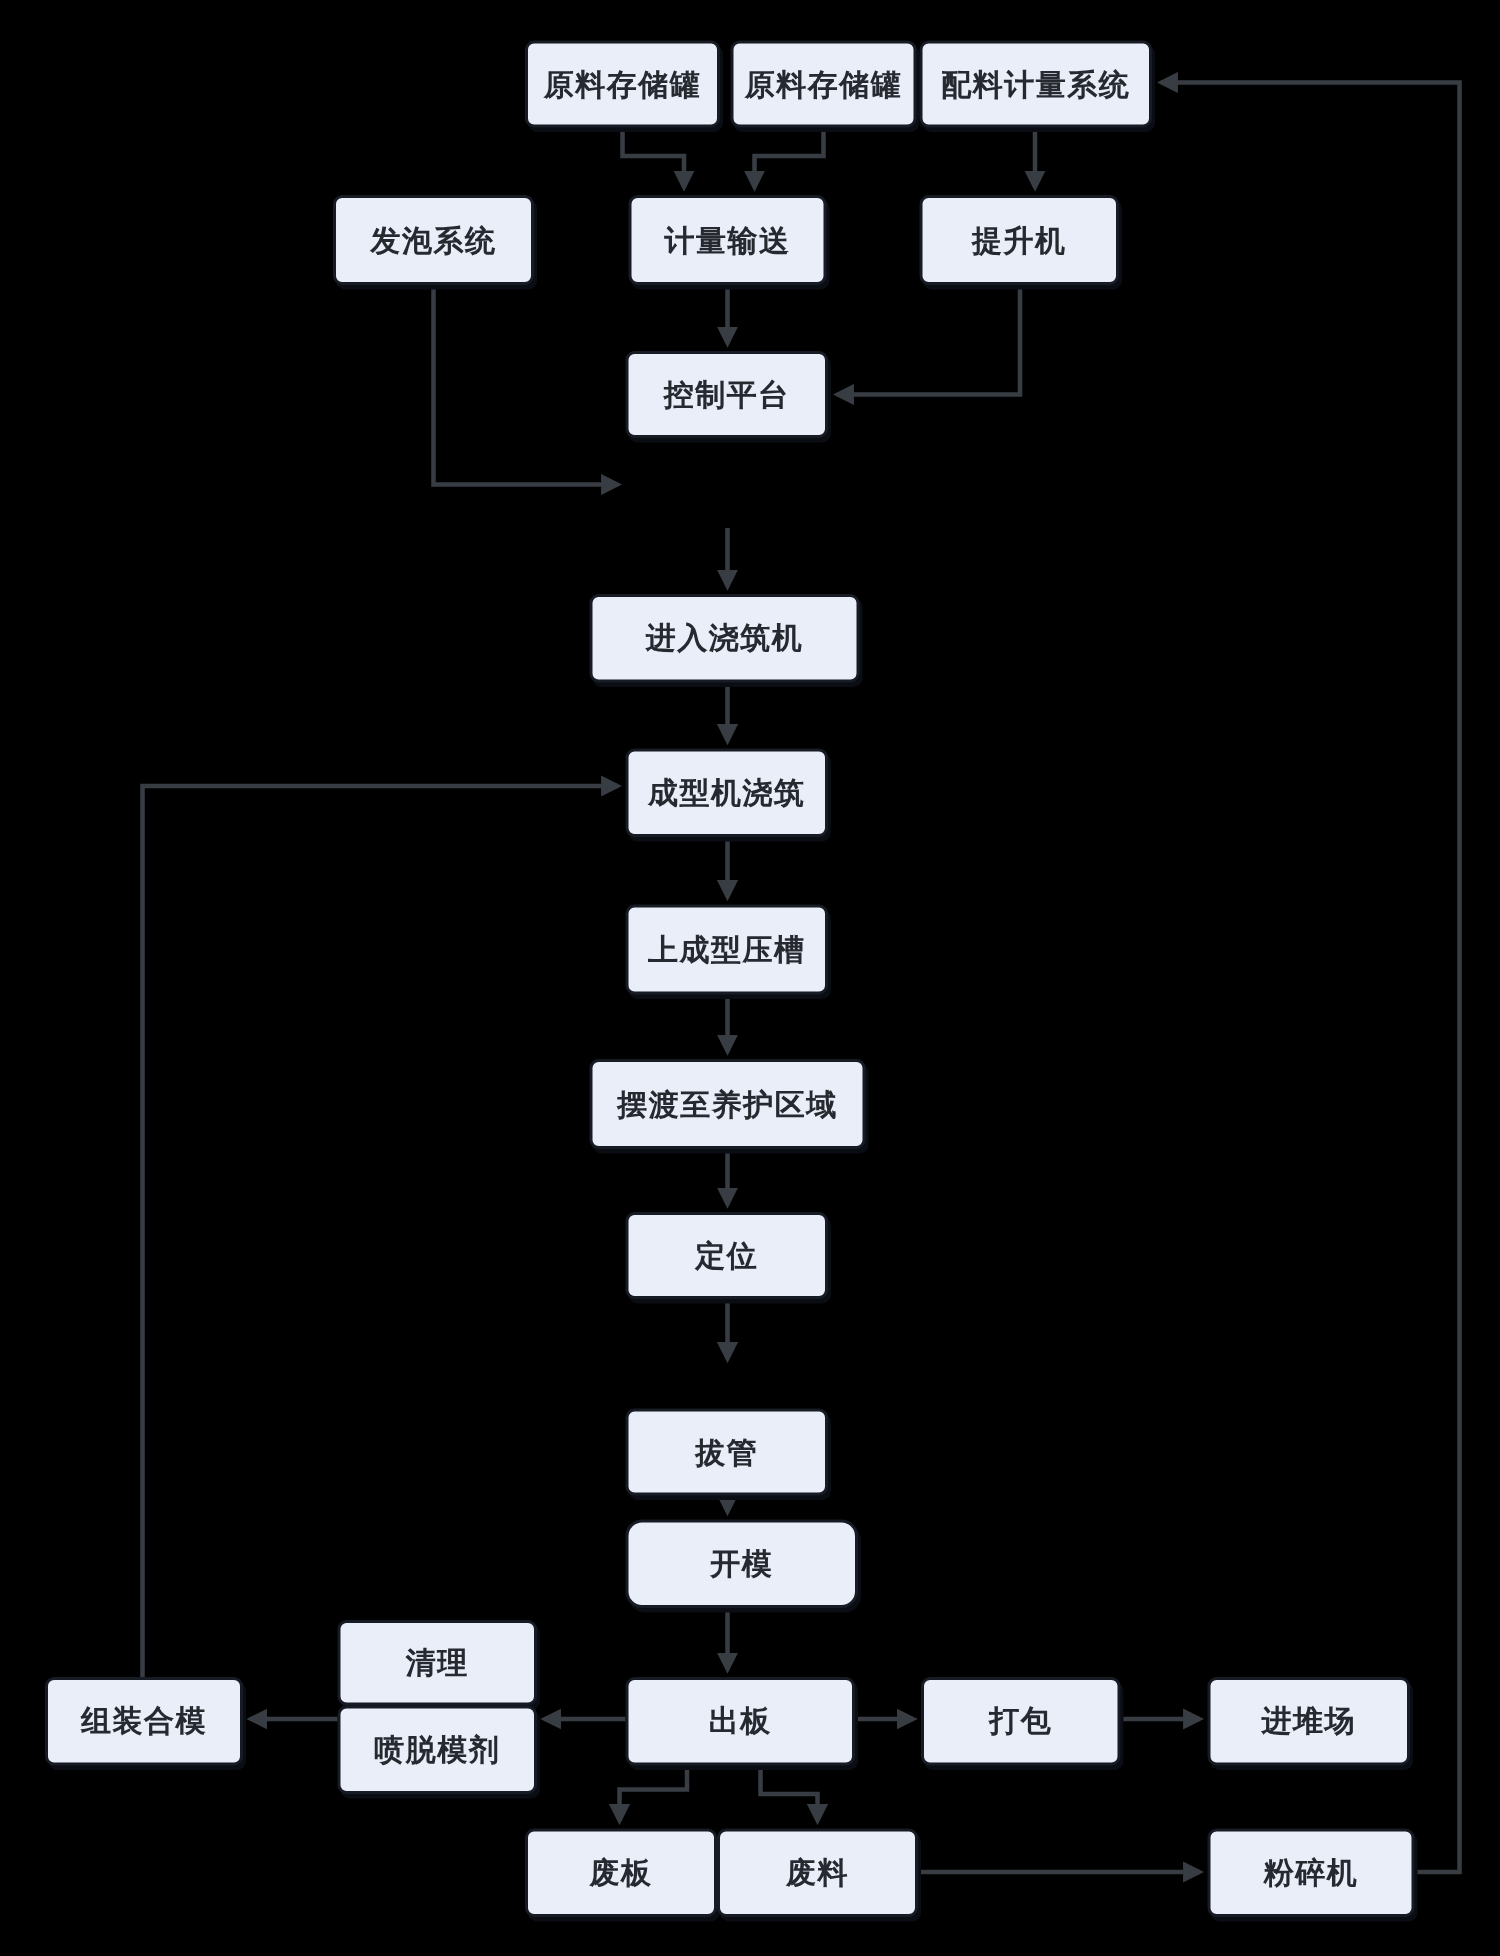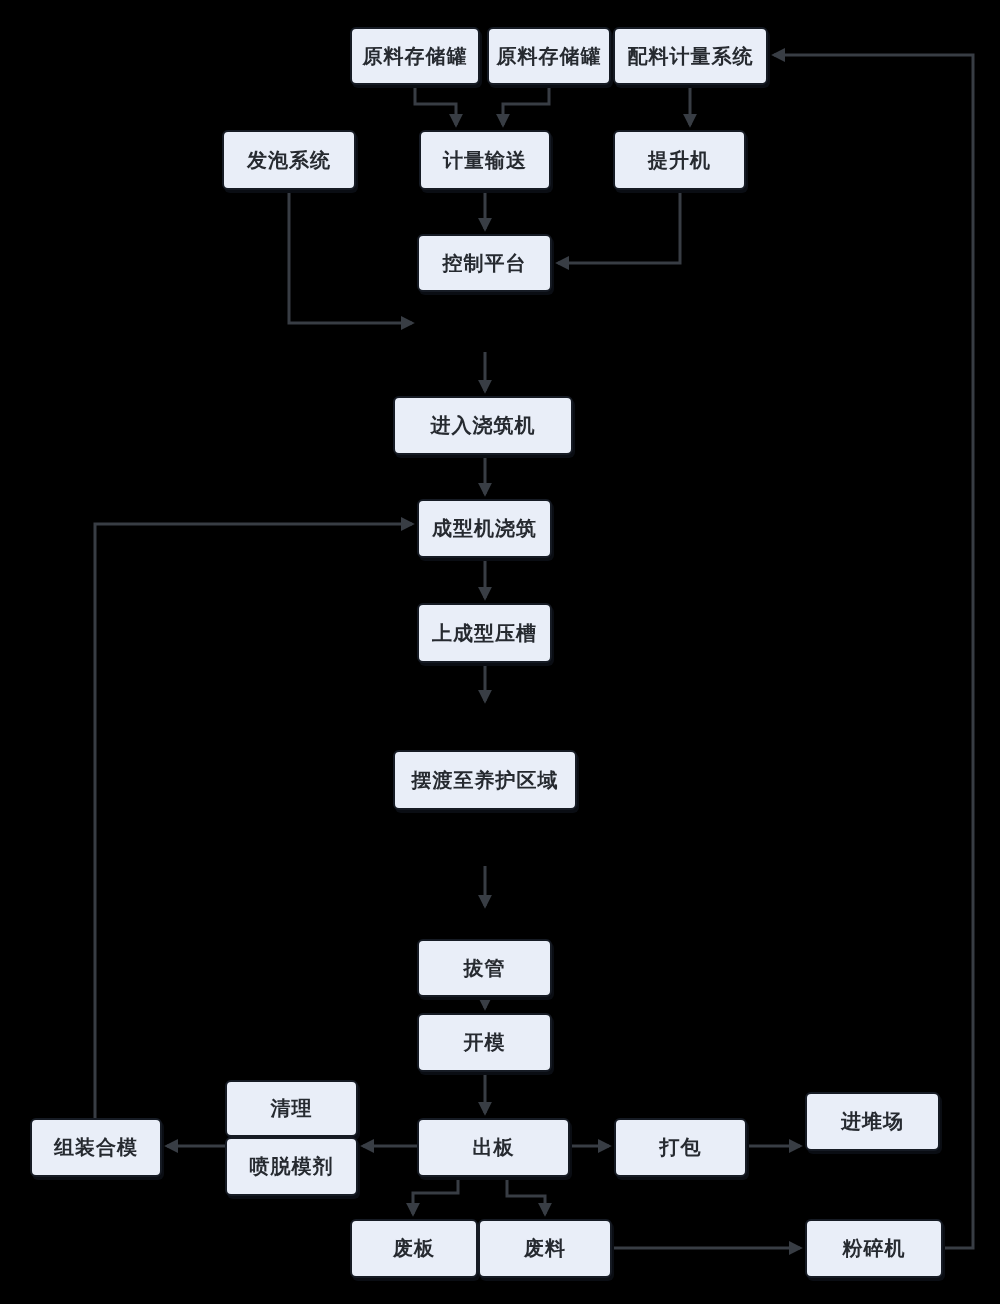--- a/index.html
+++ b/index.html
@@ -65,28 +65,29 @@
 
   <div class="node" style="left:222px;top:130px;width:134px;height:60px;">发泡系统</div>
   <div class="node" style="left:419px;top:130px;width:132px;height:60px;">计量输送</div>
   <div class="node" style="left:417px;top:234px;width:135px;height:58px;">控制平台</div>
 
   <div class="node" style="left:613px;top:130px;width:133px;height:60px;">提升机</div>
 
   <div class="node" style="left:393px;top:396px;width:180px;height:59px;">进入浇筑机</div>
   <div class="node" style="left:417px;top:499px;width:135px;height:59px;">成型机浇筑</div>
   <div class="node" style="left:417px;top:603px;width:135px;height:60px;">上成型压槽</div>
-  <div class="node" style="left:393px;top:706px;width:184px;height:60px;margin-top:44px;">摆渡至养护区域</div>
+  <div class="node" style="left:393px;top:706px;width:184px;height:60px;">摆渡至养护区域</div>
+  <div class="node" style="left:417px;top:808px;width:135px;height:58px;">定位</div>
   <div class="node" style="left:417px;top:911px;width:135px;height:58px;margin-top:28px;">拔管</div>
-  <div class="node" style="left:417px;top:1013px;width:135px;height:59px;">开模</div>
+  <div class="node" style="left:417px;top:1013px;width:155px;height:59px;border-radius:11px;">开模</div>
 
   <div class="node" style="left:225px;top:1080px;width:133px;height:57px;">清理</div>
   <div class="node" style="left:225px;top:1137px;width:133px;height:59px;">喷脱模剂</div>
   <div class="node" style="left:30px;top:1118px;width:132px;height:59px;">组装合模</div>
   <div class="node" style="left:417px;top:1118px;width:153px;height:59px;">出板</div>
   <div class="node" style="left:614px;top:1118px;width:133px;height:59px;">打包</div>
-  <div class="node" style="left:805px;top:1092px;width:135px;height:59px;">进堆场</div>
+  <div class="node" style="left:805px;top:1118px;width:135px;height:59px;">进堆场</div>
 
   <div class="node" style="left:350px;top:1219px;width:128px;height:59px;">废板</div>
   <div class="node" style="left:478px;top:1219px;width:134px;height:59px;">废料</div>
   <div class="node" style="left:805px;top:1219px;width:138px;height:59px;">粉碎机</div>
 
 </div>
 
 </body></html>

